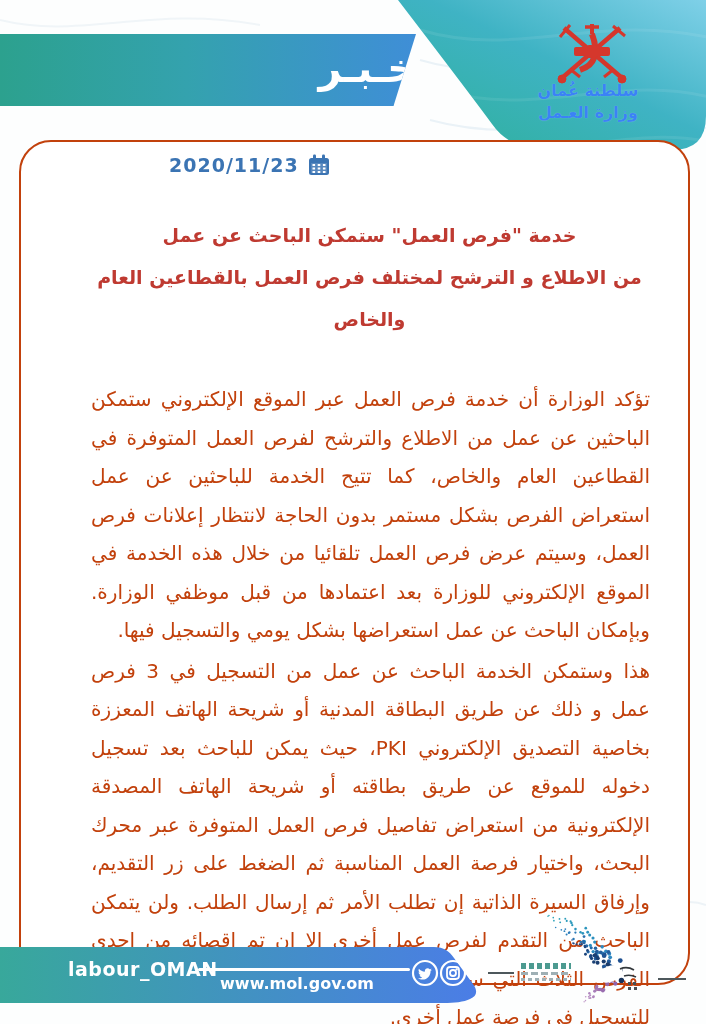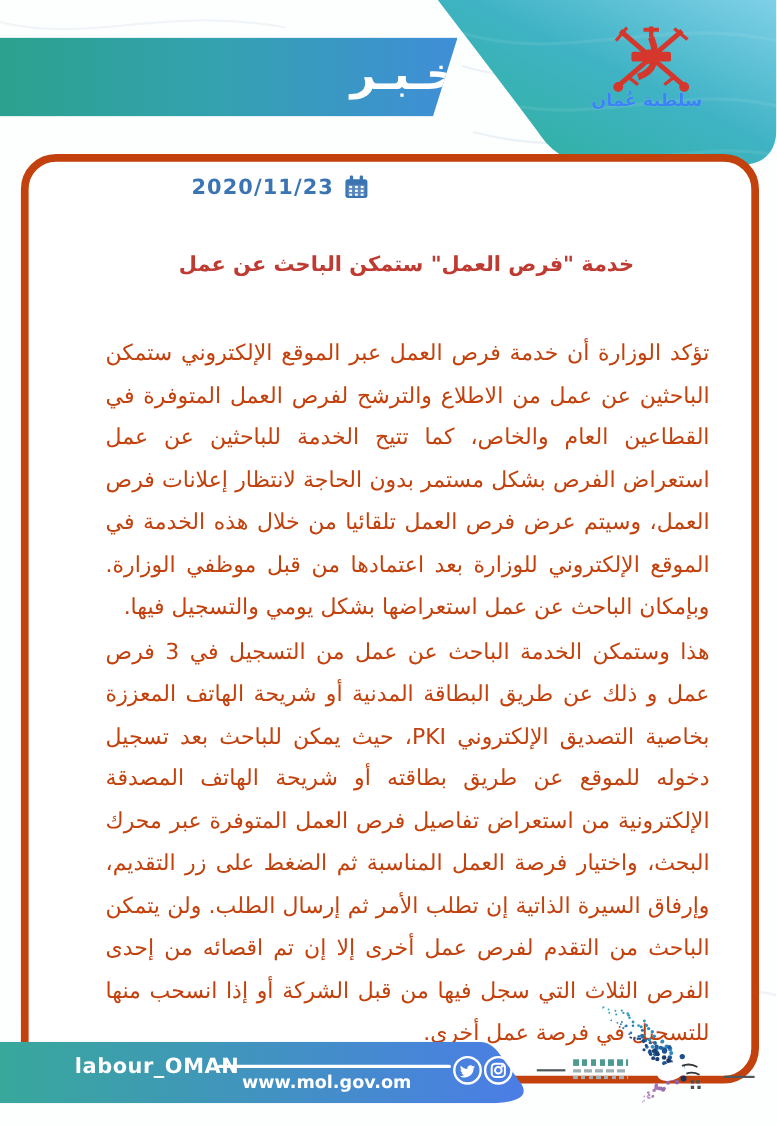--- a/index.html
+++ b/index.html
@@ -25,21 +25,21 @@
   }
   .ministry-names{
     position:absolute;top:80px;left:508px;width:160px;text-align:center;
     color:#3b82f6;font-weight:bold;line-height:22px;font-size:16px;
     text-shadow:0 0 1px rgba(255,255,255,.4);
   }
 
   
   .card{
     position:absolute;left:19px;top:140px;width:671px;height:845px;
-    background:#ffffff;border:7px solid #c2410c;border-radius:32px;
+    background:#ffffff;border:2px solid #c2410c;border-radius:32px;
     box-sizing:border-box;z-index:1;padding-left:30px;
   }
   .date-row{
     position:absolute;top:11px;left:148px;display:flex;align-items:center;gap:8px;
     color:#3b74b3;font-weight:bold;font-size:19px;letter-spacing:1px;
   }
   .article-title{
     margin-top:72px;text-align:center;color:#bf3a31;font-weight:bold;
     font-size:19px;line-height:42px;direction:rtl;padding:0 30px;
   }
@@ -115,20 +115,21 @@
       <path d="M35,7 L49,7" stroke-width="3.5"></path>
       <path d="M42,14 C45,22 47,30 44,38 C42,44 36,48 30,50" stroke-width="6" fill="none"></path>
 
       <rect x="24" y="27" width="36" height="9" rx="2" fill="#d5372c" stroke="none"></rect>
       <rect x="37" y="25" width="10" height="13" rx="2" fill="#d5372c" stroke="none"></rect>
     </g>
   </svg>
 
   <div class="ministry-names" dir="rtl">
     <div>سلطنة عُمان</div>
+    <div>وزارة العـمل</div>
   </div>
 
   <div class="news-banner">
     <span>خـبـر</span>
   </div>
 
   <div class="card">
 
     <div class="date-row">
       <span>2020/11/23</span>
@@ -146,20 +147,21 @@
             <rect x="15.9" y="14.5" width="2.6" height="2"></rect>
           <rect x="5.5" y="18" width="2.6" height="2"></rect>
             <rect x="10.7" y="18" width="2.6" height="2"></rect>
             <rect x="15.9" y="18" width="2.6" height="2"></rect>
         </g>
       </svg>
     </div>
 
     <div class="article-title">
       <div>خدمة "فرص العمل" ستمكن الباحث عن عمل</div>
+      <div>من الاطلاع و الترشح لمختلف فرص العمل بالقطاعين العام والخاص</div>
     </div>
 
     <div class="article-body">
       <p>تؤكد الوزارة أن خدمة فرص العمل عبر الموقع الإلكتروني ستمكن الباحثين عن عمل من الاطلاع والترشح لفرص العمل المتوفرة في القطاعين العام والخاص، كما تتيح الخدمة للباحثين عن عمل استعراض الفرص بشكل مستمر بدون الحاجة لانتظار إعلانات فرص العمل، وسيتم عرض فرص العمل تلقائيا من خلال هذه الخدمة في الموقع الإلكتروني للوزارة بعد اعتمادها من قبل موظفي الوزارة. وبإمكان الباحث عن عمل استعراضها بشكل يومي والتسجيل فيها.</p>
       <p>هذا وستمكن الخدمة الباحث عن عمل من التسجيل في 3 فرص عمل و ذلك عن طريق البطاقة المدنية أو شريحة الهاتف المعززة بخاصية التصديق الإلكتروني PKI، حيث يمكن للباحث بعد تسجيل دخوله للموقع عن طريق بطاقته أو شريحة الهاتف المصدقة الإلكترونية من استعراض تفاصيل فرص العمل المتوفرة عبر محرك البحث، واختيار فرصة العمل المناسبة ثم الضغط على زر التقديم، وإرفاق السيرة الذاتية إن تطلب الأمر ثم إرسال الطلب. ولن يتمكن الباحث من التقدم لفرص عمل أخرى إلا إن تم اقصائه من إحدى الفرص الثلاث التي سجل فيها من قبل الشركة أو إذا انسحب منها للتسجيل في فرصة عمل أخرى.</p>
     </div>
   </div>
 
   <svg class="footer-bar" width="490" height="56">
     <defs>

